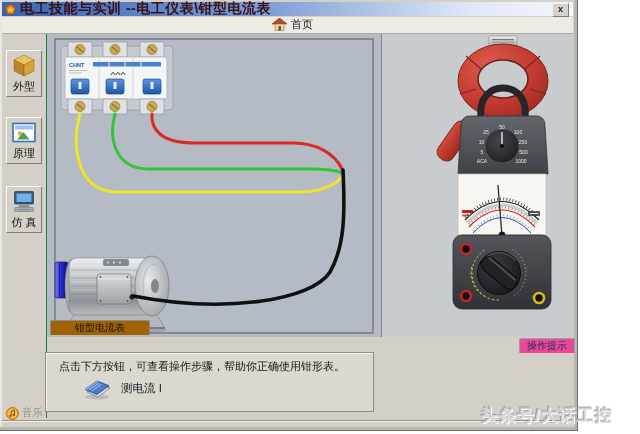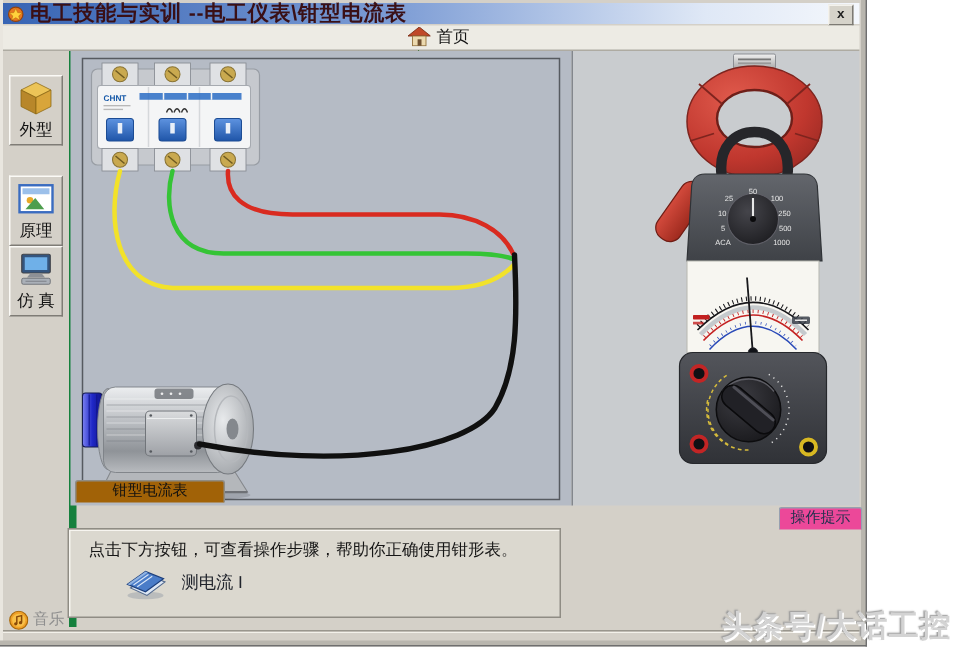--- a/index.html
+++ b/index.html
@@ -17,25 +17,25 @@
   .close-btn{position:absolute;right:4px;top:1px;width:15px;height:12px;background:#d6d3ca;
              border:1px solid;border-color:#f4f2ec #7d7a74 #7d7a74 #f4f2ec;
              font-size:9px;line-height:10px;text-align:center;color:#222;font-weight:bold;cursor:default;}
   
   .toolbar{position:absolute;left:2px;top:17px;width:571px;height:17px;background:#edebe4;
            border-bottom:1px solid #aeaba2;display:flex;align-items:center;padding-left:10px;box-sizing:border-box;flex-direction:column;}
   .tb-sep{width:1px;height:12px;background:#aba89f;border-right:1px solid #fcfbf8;margin:0 7px;}
   .tb-btn{display:flex;align-items:center;gap:4px;font-size:11px;color:#141414;padding:0 5px;cursor:default;}
   
   .sidebar{position:absolute;left:2px;top:34px;width:44px;height:384px;background:#d4d0c8;
-           border-right:5px solid #15803d;}
+           border-right:1px solid #15803d;}
   .side-btn{width:34px;margin:0 auto;border:1px solid;border-color:#fbfaf6 #7f7c76 #7f7c76 #fbfaf6;
             background:#d4d0c8;padding:3px 0 2px;text-align:center;font-size:11px;color:#111;cursor:default;}
   .side-btn svg{display:block;margin:0 auto 2px;}
-  .sb1{margin-top:16px;} .sb2{margin-top:20px;} .sb3{}
+  .sb1{margin-top:16px;} .sb2{margin-top:20px;} .sb3{margin-top:22px;}
   
   .sim-panel{position:absolute;left:47px;top:34px;width:334px;height:303px;background:#b5bbc5;}
   
   .right-panel{position:absolute;left:381px;top:34px;width:191px;height:303px;background:#c9cccf;
                border-left:1px solid #83878d;box-sizing:content-box;}
   
   .panel-bl-tab{position:absolute;left:50px;top:320px;height:14px;line-height:13px;padding:0 24px;
                 background:#a16207;border:1px solid #8f8c84;border-bottom:none;border-radius:2px 2px 0 0;
                 font-size:10px;color:#111;z-index:3;}
   .panel-bl{position:absolute;left:45px;top:352px;width:327px;height:58px;background:#dbd8cf;
@@ -49,21 +49,21 @@
                 font-size:10px;color:#22304e;z-index:3;}
   .panel-br{position:absolute;left:376px;top:352px;width:196px;height:63px;background:#dbd8cf;
             border:1px solid #8f8c84;box-shadow:inset 1px 1px 0 #f7f5f0;box-sizing:border-box;z-index:2;}
   .tip-text{margin:4px 7px 0 7px;font-size:11px;line-height:14px;color:#161616;text-indent:21px;}
   
   .music{position:absolute;left:6px;top:406px;display:flex;align-items:center;gap:3px;cursor:pointer;}
   .music .lbl{font-size:10.5px;color:#8f8f8f;}
   .win-bottom-line{position:absolute;left:2px;top:420px;width:571px;height:1px;background:#99968d;
                    box-shadow:0 1px 0 #f3f1ea;}
   
-  .watermark{position:absolute;left:481px;top:404px;z-index:60;font-size:20px;font-weight:bold;
+  .watermark{position:absolute;left:481px;top:404px;z-index:60;font-size:17px;font-weight:bold;
              letter-spacing:1px;color:#d3d3d3;
              text-shadow:1px 1px 0 #ffffff,-1px -1px 1px #999999;white-space:nowrap;}
   svg text{font-family:"Liberation Sans","DejaVu Sans",sans-serif;}
 </style>
 </head>
 <body>
 
 <div class="stage">
   <div class="window">
 

